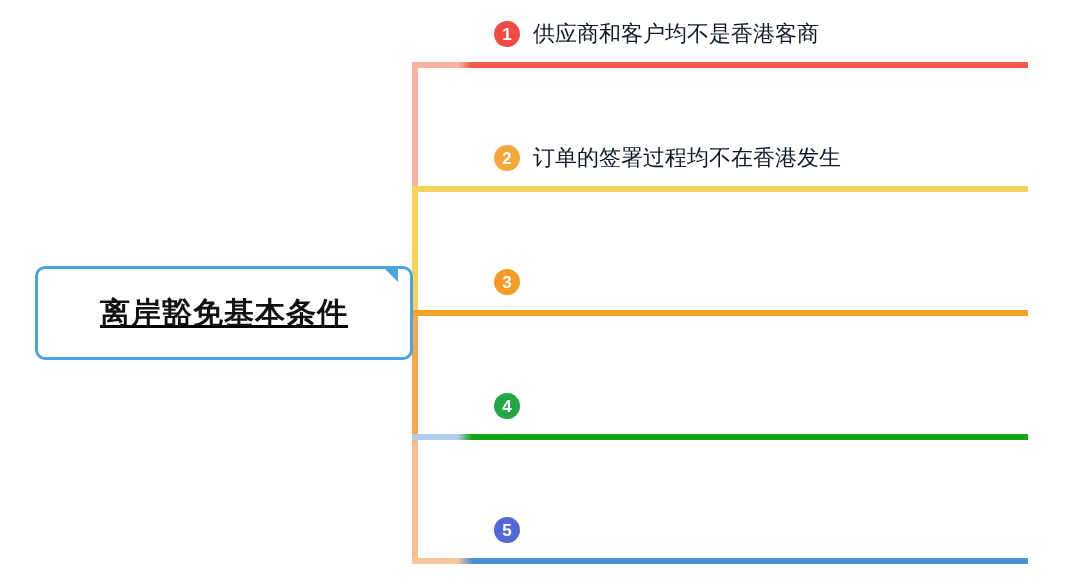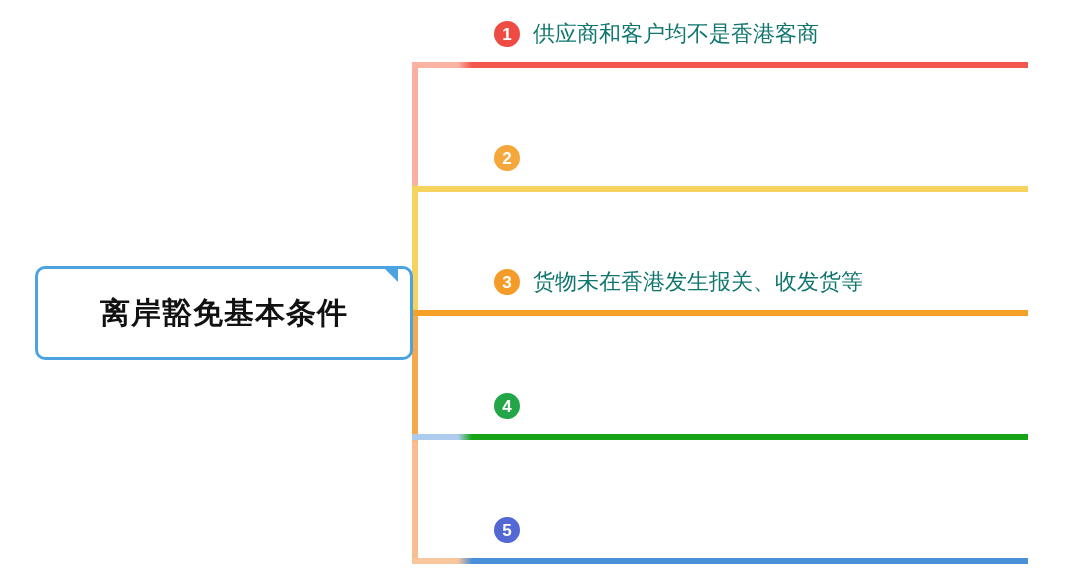--- a/index.html
+++ b/index.html
@@ -72,21 +72,21 @@
     font-size: 17px;
     font-weight: bold;
     line-height: 1;
     display: flex;
     align-items: center;
     justify-content: center;
   }
 
   .topic-label {
     font-size: 22px;
-    color: #0f766e;
+    color: #0f172a;
     white-space: nowrap;
   }
 
   
   .root-node {
     position: absolute;
     left: 35px;
     top: 266px;
     width: 378px;
     height: 94px;
@@ -129,33 +129,33 @@
   <div class="branch-line b4" style="--start: #aecdee; --main: #16a316;"></div>
   <div class="branch-line b5" style="--start: #f8c59c; --main: #4a90d9;"></div>
 
   <div class="topic t1">
     <span class="badge" style="--badge: #ef4b45;">1</span>
     <span class="topic-label">供应商和客户均不是香港客商</span>
   </div>
 
   <div class="topic t2">
     <span class="badge" style="--badge: #f5a73b;">2</span>
+    <span class="topic-label">订单的签署过程均不在香港发生</span>
   </div>
 
   <div class="topic t3">
     <span class="badge" style="--badge: #f59c28;">3</span>
-    <span class="topic-label">货物未在香港发生报关、收发货等</span>
   </div>
 
   <div class="topic t4">
     <span class="badge" style="--badge: #22a647;">4</span>
   </div>
 
   <div class="topic t5">
     <span class="badge" style="--badge: #5468d4;">5</span>
   </div>
 
-  <div class="root-node" style="border-color: rgb(75, 164, 224);">
+  <div class="root-node" style="border-color: rgb(75, 164, 224); text-decoration: underline;">
     <span class="fold" style="border-top-color: rgb(75, 164, 224);"></span>
     <span class="root-label">离岸豁免基本条件</span>
   </div>
 
 </div>
 
 </body></html>

